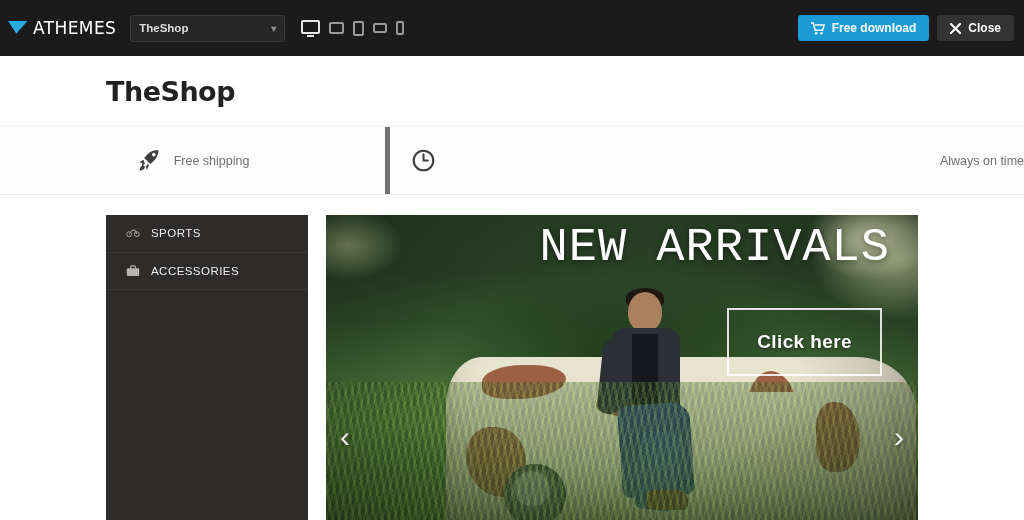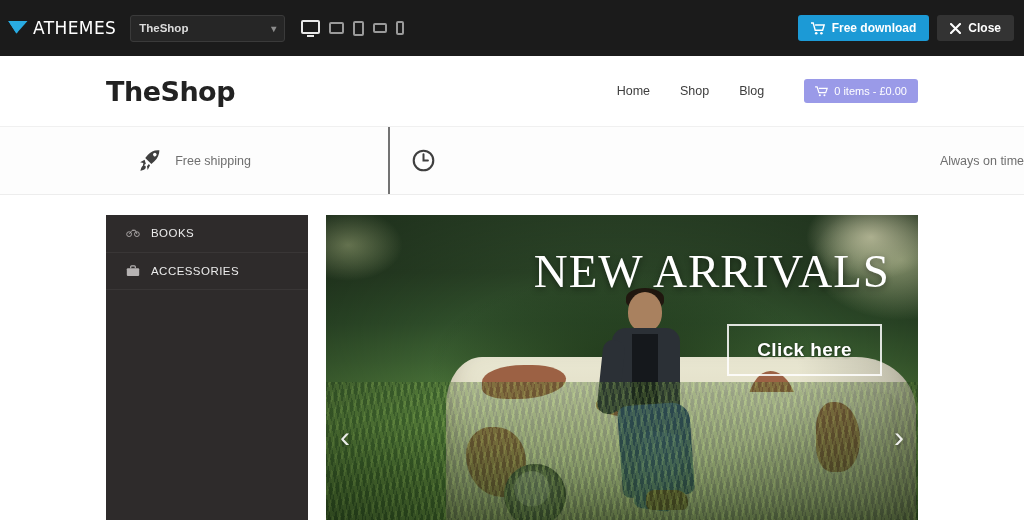--- a/index.html
+++ b/index.html
@@ -136,21 +136,21 @@
     height: 69px;
     border-top: 1px solid #f0f0f0;
     border-bottom: 1px solid #ededed;
     background: #fdfdfd;
     display: flex;
     align-items: stretch;
   }
   .feature {
     display: flex; align-items: center; justify-content: center;
     gap: 13px;
-    border-right: 2px solid #737373;
+    border-right: 5px solid #737373;
   }
   .feature:last-child { border-right: none; }
   .feature.f1 { width: 390px; }
   .feature.f2 { width: 244px; }
   .feature.f3 { flex: 1; justify-content: space-between; padding-left: 22px; }
   .feature .ftxt {
     color: #6f6f6f; font-size: 12.5px;
   }
 
   
@@ -251,32 +251,32 @@
   #hero .man .legs { position:absolute; left: 26px; top: 112px; width: 72px; height: 92px; background:#2e4a73; border-radius: 10px 18px 8px 8px; transform: rotate(-4deg); }
   #hero .man .legs2 { position:absolute; left: 44px; top: 140px; width: 40px; height: 78px; background:#33527f; border-radius: 8px; transform: rotate(8deg); }
   #hero .man .shoe { position:absolute; left: 52px; top: 198px; width: 42px; height: 20px; background:#6d4526; border-radius: 8px 12px 6px 6px; }
 
   #hero .vignette {
     position:absolute; inset:0;
     background: radial-gradient(ellipse at center, rgba(0,0,0,0) 42%, rgba(0,0,0,.38) 100%);
   }
 
   #hero-title {
-    position: absolute; right: 28px; top: 29px;
+    position: absolute; right: 28px; top: 6px;
     color: #ffffff;
-    font-family: Liberation Serif, serif;
+    font-family: Liberation Mono, monospace;
     font-size: 47px;
     letter-spacing: 1px;
     text-shadow: 0 2px 6px rgba(0,0,0,.45);
     white-space: nowrap;
   }
   #hero-cta {
-    position: absolute; right: 36px; top: 109px;
+    position: absolute; right: 36px; top: 93px;
     border: 2px solid rgba(255,255,255,.85);
-    padding: 13px 28px;
+    padding: 21px 28px;
     color: #ffffff;
     font-size: 19px; font-weight: bold;
     letter-spacing: .4px;
     cursor: pointer;
     text-shadow: 0 1px 3px rgba(0,0,0,.5);
   }
   .hero-arrow {
     position: absolute; top: 205px;
     color: rgba(255,255,255,.9);
     font-size: 30px;
@@ -334,33 +334,20 @@
       <svg class="ico-svg" width="11" height="11" viewBox="0 0 11 11">
         <path d="M1 1 L10 10 M10 1 L1 10" stroke="#fff" stroke-width="2.1" stroke-linecap="round"></path>
       </svg>
       <span>Close</span>
     </div>
   </div>
 </div>
 
 <div id="site-header">
   <div id="logo">TheShop</div>
-  <div id="main-nav">
-    <a href="#">Home</a>
-    <a href="#">Shop</a>
-    <a href="#">Blog</a>
-    <div id="cart-button">
-      <svg class="ico-svg" width="13" height="11" viewBox="0 0 14 12">
-        <path d="M0 1h2.2l2 6.2h7.4l1.6-4.6H4.1" fill="none" stroke="#fff" stroke-width="1.3"></path>
-        <circle cx="5.2" cy="10" r="1.1" fill="#fff"></circle>
-        <circle cx="10.2" cy="10" r="1.1" fill="#fff"></circle>
-      </svg>
-      <span>0 items - £0.00</span>
-    </div>
-  </div>
 </div>
 
 <div id="features">
 
   <div class="feature f1">
     <svg width="25" height="25" viewBox="0 0 24 24">
       <path d="M21.5 2.2c-4.6-.5-8.3 1.3-11 4.3l-2.6 3 5.9 5.9 2.9-2.7c3-2.7 4.8-6.4 4.8-10.5zM16 7.6a1.7 1.7 0 1 1 2.4-2.4A1.7 1.7 0 0 1 16 7.6z" fill="#3f3f3f"></path>
       <path d="M7.3 11.3 3 13.6l3.1.7-.5 3 2.9-2.1zM9.6 17.6l.6 3.5 2.3-4.3-1.1-1.4zM5.3 17.2c-1.4 1.3-2 4.6-2 4.6s3.3-.6 4.6-2c.8-.8.8-2 0-2.7s-1.9-.7-2.6.1z" fill="#3f3f3f"></path>
     </svg>
     <span class="ftxt">Free shipping</span>
@@ -382,21 +369,21 @@
 
 
     <div class="cat">
       <span class="cicon">
         <svg width="15" height="10" viewBox="0 0 18 11">
           <circle cx="4" cy="7" r="3.1" fill="none" stroke="#b6b3b3" stroke-width="1.1"></circle>
           <circle cx="14" cy="7" r="3.1" fill="none" stroke="#b6b3b3" stroke-width="1.1"></circle>
           <path d="M4 7 8 2h4l2 5M8 2h3" fill="none" stroke="#b6b3b3" stroke-width="1"></path>
         </svg>
       </span>
-      <span class="clabel">BOOKS</span>
+      <span class="clabel">SPORTS</span>
     </div>
 
 
 
     <div class="cat">
       <span class="cicon">
         <svg width="14" height="12" viewBox="0 0 15 13">
           <rect x="0.8" y="3.4" width="13.4" height="8.6" rx="1.2" fill="#b6b3b3"></rect>
           <path d="M5 3.4V2a1 1 0 0 1 1-1h3a1 1 0 0 1 1 1v1.4" fill="none" stroke="#b6b3b3" stroke-width="1.3"></path>
         </svg>

